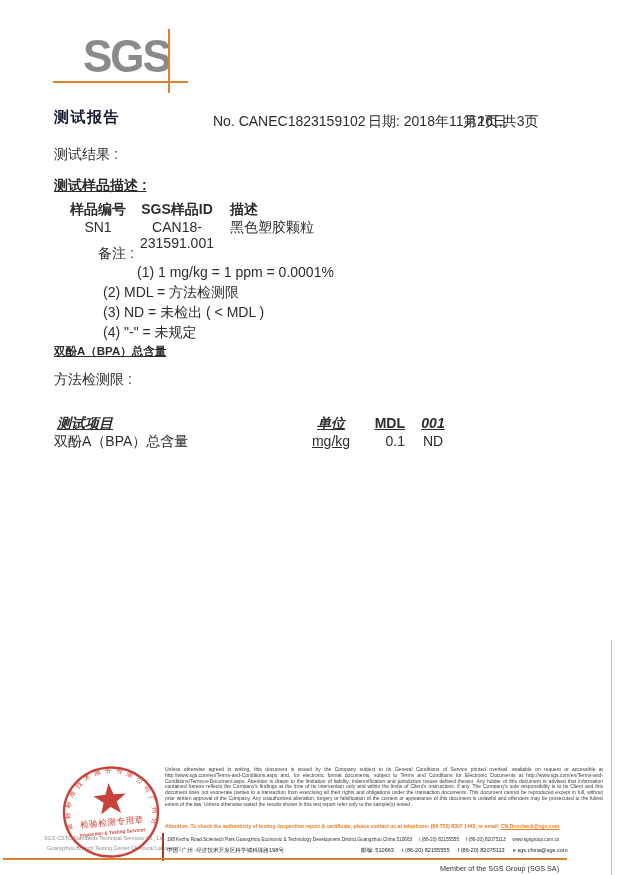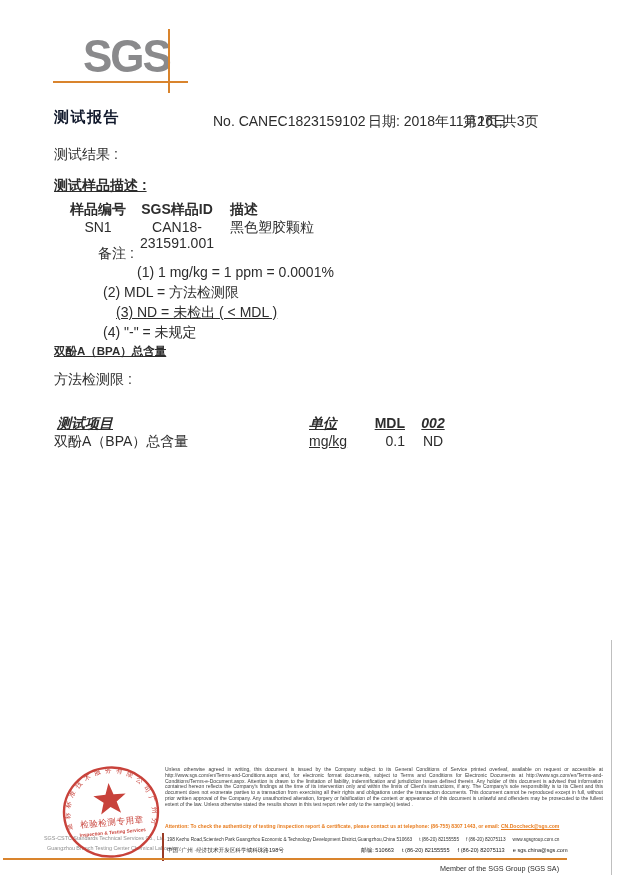--- a/index.html
+++ b/index.html
@@ -24,32 +24,32 @@
   .sample-desc-label{left:54px; top:177px; font-weight:bold; text-decoration:underline;}
   .st-h{font-weight:bold;}
   .col-a{left:62px; width:72px; text-align:center;}
   .col-b{left:132px; width:90px; text-align:center;}
   .col-c{left:230px;}
   .row-head{top:201px;}
   .row-val{top:219px;}
   .notes-label{left:54px; top:245px;margin-left:44px;}
   .note-1{left:103px; top:264px;margin-left:34px;}
   .note-2{left:103px; top:284px;}
-  .note-3{left:116px; top:304px;text-decoration:underline;}
+  .note-3{left:103px; top:304px;}
   .note-4{left:103px; top:324px;}
   .bpa-title{left:54px; top:344px; font-weight:bold; text-decoration:underline; font-size:11.5px;}
   .method-label{left:54px; top:371px;}
   .method-line1{left:120px; top:371px;}
   .method-line2{left:120px; top:392px;}
   
   .rt-h{top:415px; font-weight:bold; text-decoration:underline;}
   .rt-v{top:433px;}
   .rt-c1h{left:57px; font-style:italic;}
   .rt-c1{left:54px;}
-  .rt-c2{left:309px; width:44px; text-align:left;text-decoration:underline;}
+  .rt-c2{left:309px; width:44px; text-align:center;text-decoration:underline;}
   .rt-c3{left:365px; width:40px; text-align:right;}
   .rt-c4{left:415px; width:36px; text-align:center;}
   .ital{font-style:italic;}
   
   .legal{left:165px; top:767px; width:438px; font-size:5px; line-height:5.75px;
     text-align:justify; color:#3c3c3c;}
   .attention{left:165px; top:824px; width:438px; font-size:5.1px; line-height:5.9px;
     font-weight:bold; color:#e87c1e; text-align:justify;}
   .attn-email{text-decoration:underline;}
   .addr-vline{left:162px; top:833px; width:2px; height:28px; background:#9b3c26;}
@@ -99,21 +99,21 @@
   <div class="abs note-3 body-text">(3) ND = 未检出 ( &lt; MDL )</div>
   <div class="abs note-4 body-text">(4) "-" = 未规定</div>
 
   <div class="abs bpa-title body-text">双酚A（BPA）总含量</div>
   <div class="abs method-label body-text">方法检测限 :</div>
 
   <div>
     <span class="abs body-text rt-h rt-c1h">测试项目</span>
     <span class="abs body-text rt-h rt-c2 ital">单位</span>
     <span class="abs body-text rt-h rt-c3">MDL</span>
-    <span class="abs body-text rt-h rt-c4 ital">002</span>
+    <span class="abs body-text rt-h rt-c4 ital">001</span>
     <span class="abs body-text rt-v rt-c1">双酚A（BPA）总含量</span>
     <span class="abs body-text rt-v rt-c2">mg/kg</span>
     <span class="abs body-text rt-v rt-c3">0.1</span>
     <span class="abs body-text rt-v rt-c4">ND</span>
   </div>
 
   <div class="abs company-line company-1">SGS-CSTC Standards Technical Services Co., Ltd.</div>
   <div class="abs company-line company-2">Guangzhou Branch Testing Center Chemical Laboratory.</div>
 
   <div class="abs stamp-wrap">

